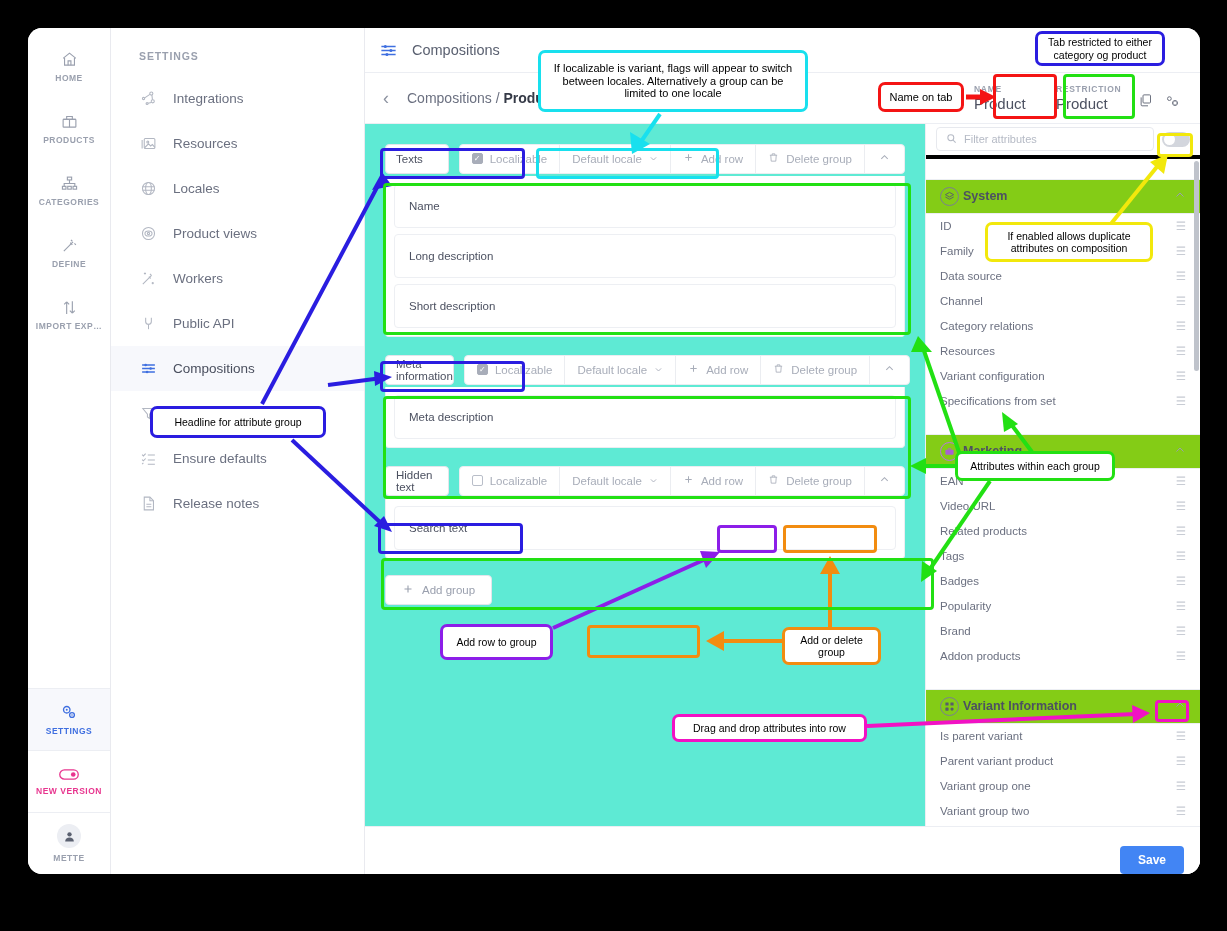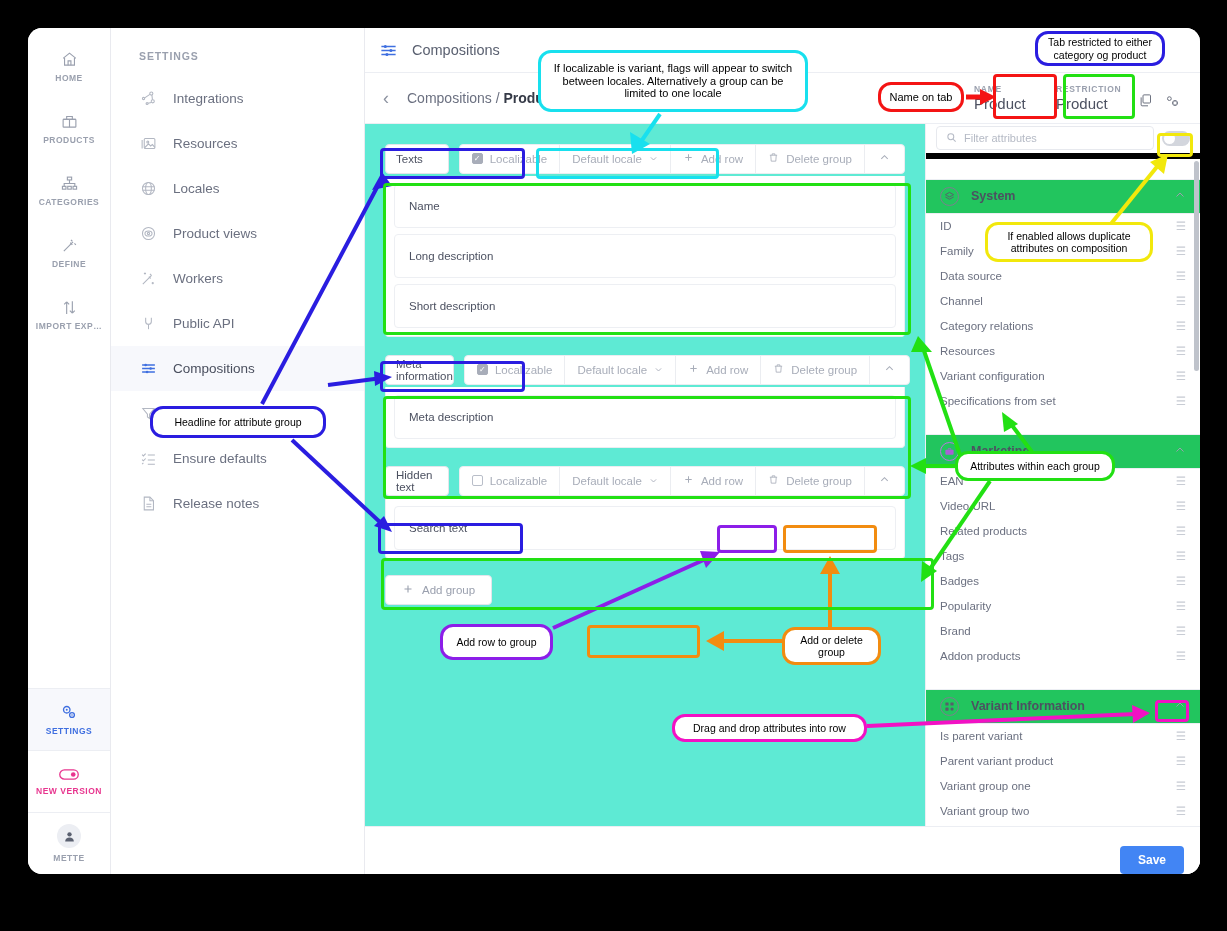--- a/index.html
+++ b/index.html
@@ -152,40 +152,40 @@
   }
 
   
   .attrpanel {
     width: 275px; flex:0 0 275px;
     border-left:1px solid #eceef3; background:#fff;
     display:flex; flex-direction:column; min-height:0;
   }
   .filterbar {
     height:36px; display:flex; align-items:center; gap:8px;
-    padding: 0 10px; border-bottom:6px solid #000000;
+    padding: 0 10px; border-bottom:4px solid #000000;
   }
   .filterbox {
     flex:1 1 auto; height:24px; border:1px solid #e7e9ee; border-radius:4px;
     display:flex; align-items:center; gap:7px; padding-left:9px;
     font-size:11px; color:#b5bac5;
   }
   .toggle {
     width:28px;height:15px;border-radius:9px;background:#d3d6dd;
     position:relative; flex:0 0 28px; cursor:pointer;
   }
   .toggle::after{
     content:""; position:absolute; left:2px; top:2px;
     width:11px;height:11px;border-radius:50%;background:#fff;
   }
   .attrscroll { flex:1 1 auto; overflow:hidden; position:relative; }
   .agroup-head {
-    display:flex; align-items:center; gap:12px;
+    display:flex; align-items:center; gap:4px;
     height:35px; padding: 0 14px;
-    background:#22c55e; border-top:1px solid #eceef3; border-bottom:1px solid #eceef3;
+    background:#84cc16; border-top:1px solid #eceef3; border-bottom:1px solid #eceef3;
     cursor:pointer;
     margin-top:20px;
   }
   .agroup-ico {
     width:19px;height:19px;border-radius:50%;
     border:1px solid #8d93a1; display:flex;align-items:center;justify-content:center;
     color:#5f6personal;
   }
   .agroup-ico.sys { border-color:#7b808e; color:#585d6b; }
   .agroup-ico.mkt { border-color:#b877e0; color:#a85fd4; }
@@ -213,21 +213,21 @@
     background:#4285f4; color:#fff; font-size:12px; font-weight:600;
     border:none; border-radius:4px; padding: 7px 18px; cursor:pointer;
   }
 
   
   .overlay { position:absolute; left:0; top:0; width:1227px; height:931px; pointer-events:none; }
   .abox {
     position:absolute; border-width:3px; border-style:solid;
     background:#fff; display:flex; align-items:center; justify-content:center;
     text-align:center; font-family:"Liberation Sans", sans-serif;
-    color:#000; line-height:1.18; border-radius:13px; padding:3px 5px;
+    color:#000; line-height:1.18; border-radius:7px; padding:3px 5px;
   }
   .ring {
     position:absolute; border-width:3px; border-style:solid; background:transparent;
     border-radius:4px;
   }
 </style>
 </head>
 <body>
 
 <div class="app">

